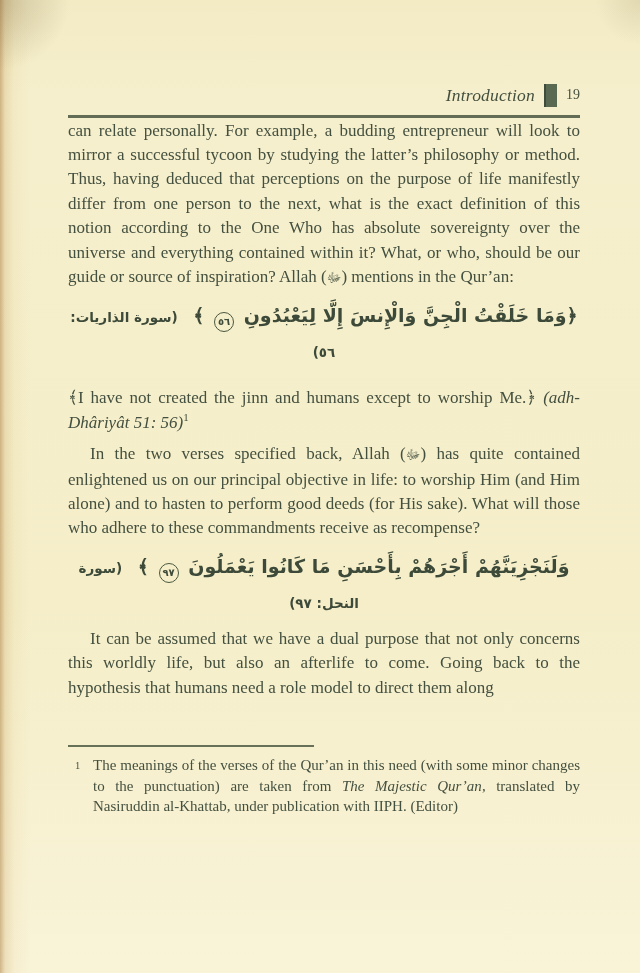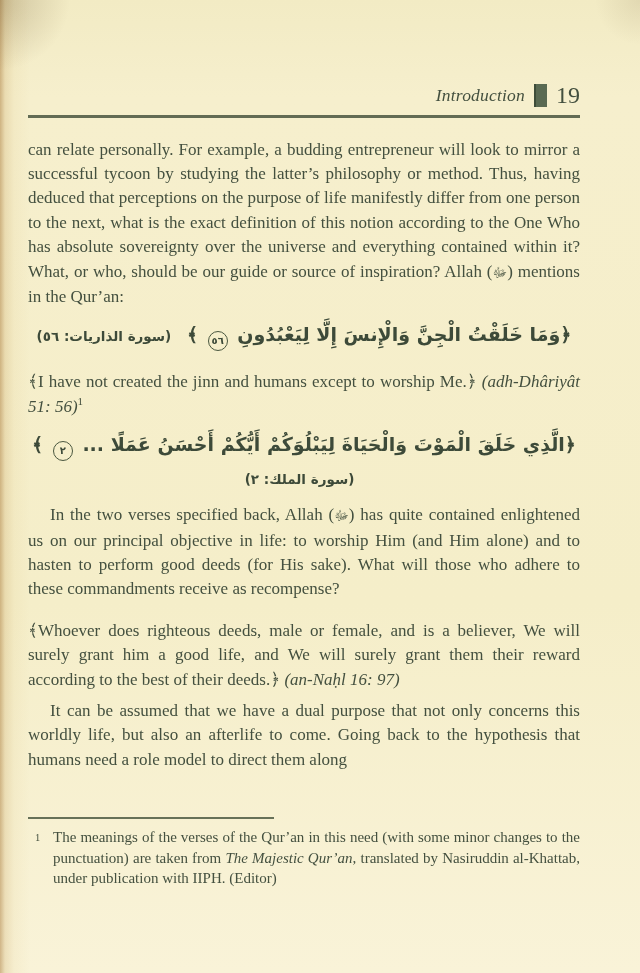--- a/index.html
+++ b/index.html
@@ -9,35 +9,35 @@
       radial-gradient(circle at 0 0, rgba(80,52,18,0.22), transparent 70px),
       radial-gradient(circle at 100% 0, rgba(80,52,18,0.10), transparent 45px),
       linear-gradient(90deg, rgba(158,106,38,0.45) 0px, rgba(190,148,76,0.22) 5px, rgba(214,186,118,0.10) 14px, rgba(220,200,140,0.0) 30px),
       linear-gradient(180deg, #f2ebc4 0%, #f6efcd 10%, #f5eec9 62%, #f9f3d8 100%);
     font-family: "Liberation Serif", "DejaVu Serif", "DejaVu Sans", serif;
     color: #44503f;
   }
   .page {
     box-sizing: border-box;
     width: 640px; height: 973px;
-    padding: 82px 60px 0 28px;
+    padding: 82px 60px 0 68px;
   }
   
   .hdr {
     display: flex; justify-content: flex-end; align-items: center;
     gap: 9px; height: 26px;
   }
   .hdr-title { font-style: italic; font-size: 17.5px; letter-spacing: 0.2px; }
   .hdr-block { width: 13px; height: 23px; background: #5a6a52; box-shadow: inset 2px 0 0 rgba(40,52,36,0.55); }
-  .hdr-num { font-size: 24px; }
+  .hdr-num { font-size: 14px; }
   .hdr-rule { height: 2.5px; background: #4e5a43; opacity: 0.88; margin-top: 7px; }
   
   .bodytext { font-size: 17px; line-height: 24.4px; text-align: justify; }
   .para { margin: 0; }
-  .para-first { margin-top: 20px; }
+  .para-first { margin-top: 1px; }
   .para-indent { text-indent: 22px; margin-top: 7px; }
   .seg-i { font-style: italic; }
   .seg-hon { font-family: "DejaVu Sans", sans-serif; font-size: 13px; }
   sup.seg-sup { font-size: 11px; line-height: 0; vertical-align: super; }
   
   .verse { text-align: center; margin: 9px 0 4px; }
   .verse-line {
     direction: rtl; unicode-bidi: isolate;
     font-family: "DejaVu Sans", sans-serif;
     font-size: 19px; line-height: 33px; color: #3d4a39; font-weight: bold;
@@ -75,36 +75,33 @@
       <span class="verse-line">
         <span>﴿وَمَا خَلَقْتُ الْجِنَّ وَالْإِنسَ إِلَّا لِيَعْبُدُونِ</span>
         <span class="ayah-badge">٥٦</span>
         <span>﴾</span>
         <span class="verse-source">(سورة الذاريات: ٥٦)</span>
       </span>
     </div>
 
     <p class="para trans"><span>﴾I have not created the jinn and humans except to worship Me.﴿ </span><span class="seg-i">(adh-Dhâriyât 51: 56)</span><sup class="seg-sup">1</sup></p>
 
-    <div class="verse">
-      <span class="verse-line">
-        <span>﴿الَّذِي خَلَقَ الْمَوْتَ وَالْحَيَاةَ لِيَبْلُوَكُمْ أَيُّكُمْ أَحْسَنُ عَمَلًا ...</span>
-        <span class="ayah-badge">٢</span>
-        <span>﴾</span>
-        <span class="verse-source">(سورة الملك: ٢)</span>
-      </span>
-    </div>
 
 
     <p class="para para-indent"><span>In the two verses specified back, Allah (</span><span class="seg-hon">ﷻ</span><span>) has quite contained enlightened us on our principal objective in life: to worship Him (and Him alone) and to hasten to perform good deeds (for His sake). What will those who adhere to these commandments receive as recompense?</span></p>
 
     <div class="verse">
+      <div class="verse-line">
+        <span>وَلَنَجْزِيَنَّهُمْ أَجْرَهُمْ بِأَحْسَنِ مَا كَانُوا يَعْمَلُونَ</span>
+        <span class="ayah-badge">٩٧</span>
+        <span>﴾</span>
+        <span class="verse-source">(سورة النحل: ٩٧)</span>
+      </div>
     </div>
 
-    <p class="para trans"><span>﴾Whoever does righteous deeds, male or female, and is a believer, We will surely grant him a good life, and We will surely grant them their reward according to the best of their deeds.﴿ </span><span class="seg-i">(an-Naḥl 16: 97)</span></p>
 
     <p class="para para-indent">It can be assumed that we have a dual purpose that not only concerns this worldly life, but also an afterlife to come. Going back to the hypothesis that humans need a role model to direct them along</p>
 
   </div>
 
   <div class="fn-sep" style="background-color: rgb(78, 90, 67);"></div>
   <div class="fn">
     <span class="fn-marker">1</span>
     <span><span>The meanings of the verses of the Qur’an in this need (with some minor changes to the punctuation) are taken from </span><span class="seg-i">The Majestic Qur’an</span><span>, translated by Nasiruddin al-Khattab, under publication with IIPH. (Editor)</span></span>
   </div>

